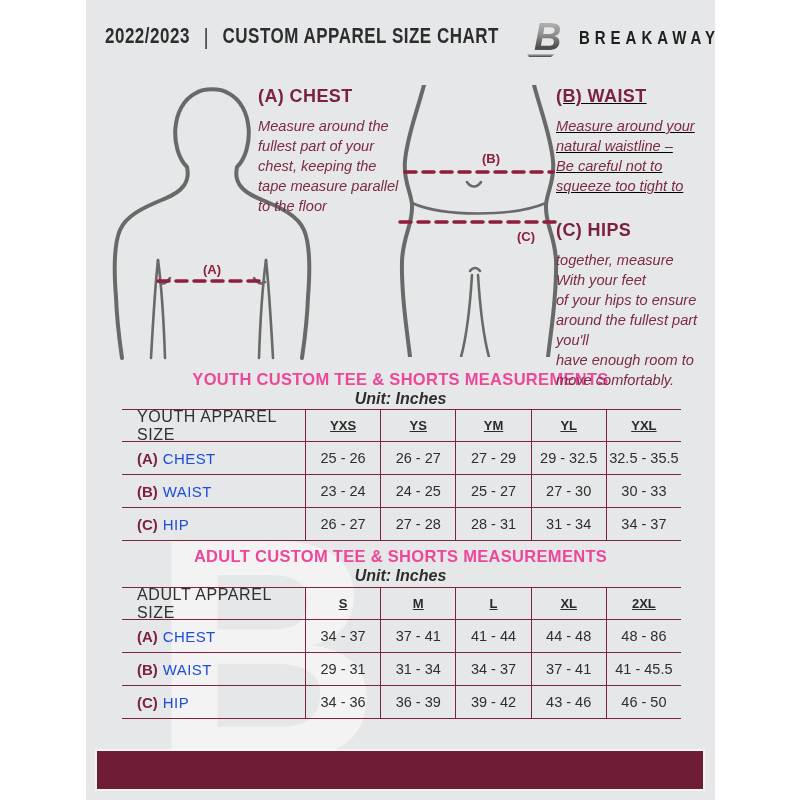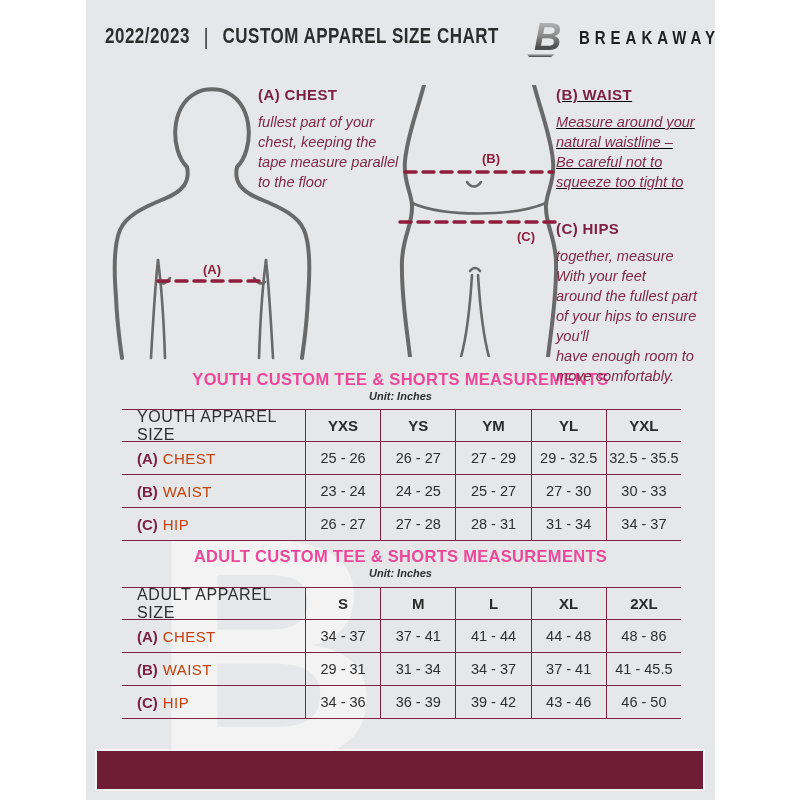--- a/index.html
+++ b/index.html
@@ -26,43 +26,43 @@
   .fig-left{left:112px;top:82px;}
   .fig-right{left:398px;top:85px;}
   .fig path, .fig line{fill:none;stroke:var(--figure,#696969);stroke-linecap:round;}
   .fig .main{stroke-width:4px;}
   .fig .detail{stroke-width:2.6px;}
   .fig .dash{stroke:var(--dash,#8e1e3c);stroke-width:3.5px;stroke-dasharray:11 7;}
   .fig text{fill:var(--dash,#8e1e3c);font-weight:700;font-size:13px;}
 
   
   .instr{position:absolute;z-index:2;}
-  .instr-h{font-size:15px;font-weight:700;color:var(--maroon,#7b2240);letter-spacing:0.4px;}
+  .instr-h{font-size:18px;font-weight:700;color:var(--maroon,#7b2240);letter-spacing:0.4px;}
   .instr-lines{margin-top:9px;}
   .instr-line{font-size:14.6px;font-style:italic;color:#7d2a45;line-height:20px;}
 
   
   .sec-title{position:absolute;left:86px;width:629px;text-align:center;font-weight:700;
              font-size:16.5px;color:#ec4899;letter-spacing:0.3px;}
   .sec-unit{position:absolute;left:86px;width:629px;text-align:center;font-weight:600;
-            font-style:italic;font-size:11px;color:#2e2e2e;}
+            font-style:italic;font-size:16px;color:#2e2e2e;}
 
   
   .table{position:absolute;left:122px;width:559px;border-top:1.6px solid var(--line,#7d2340);z-index:2;}
   .t-row{display:grid;grid-template-columns:183px repeat(5,1fr);
          border-bottom:1.6px solid var(--line,#7d2340);}
   .t-head .t-cell{height:31px;}
   .t-body .t-cell{height:32px;}
   .t-cell{display:flex;align-items:center;justify-content:center;}
   .t-cell:not(:first-child){border-left:1.5px solid var(--line,#7d2340);}
   .t-cell.first{justify-content:flex-start;padding-left:15px;}
   .t-sizehdr{font-size:16px;color:#2f2f2f;letter-spacing:0.6px;}
-  .t-size{font-size:15px;font-weight:700;color:#2a2a2a;}
+  .t-size{font-size:13px;font-weight:700;color:#2a2a2a;text-decoration:underline;}
   .t-key{font-size:15px;font-weight:700;color:var(--maroon,#7b2240);margin-right:5px;}
-  .t-label{font-size:15px;color:#c2410c;letter-spacing:0.4px;}
+  .t-label{font-size:15px;color:#1d4ed8;letter-spacing:0.4px;}
   .t-val{font-size:14.5px;color:#2f2f2f;}
 
   
   .bottom-bar{position:absolute;left:97px;top:751px;width:606px;height:38px;
               background:var(--bar,#6f1c36);box-shadow:0 0 0 2px rgba(255,255,255,0.55);z-index:2;}
 </style>
 </head>
 <body>
 
 <div class="canvas">
@@ -116,20 +116,21 @@
       <path class="detail" d="M72,186 C75,182 79,182 82,186"></path>
       <line class="dash" x1="7" y1="87" x2="155" y2="87"></line>
       <text x="93" y="78" text-anchor="middle">(B)</text>
       <line class="dash" x1="2" y1="137" x2="160" y2="137"></line>
       <text x="128" y="156" text-anchor="middle">(C)</text>
     </svg>
 
     <div class="instr" style="left:258px;top:86px;width:166px;">
       <div class="instr-h">(A) CHEST</div>
       <div class="instr-lines">
+        <div class="instr-line">Measure around the</div>
         <div class="instr-line">fullest part of your</div>
         <div class="instr-line">chest, keeping the</div>
         <div class="instr-line">tape measure parallel</div>
         <div class="instr-line">to the floor</div>
       </div>
     </div>
 
     <div class="instr" style="left:556px;top:86px;width:156px;text-decoration:underline;">
       <div class="instr-h">(B) WAIST</div>
       <div class="instr-lines">
@@ -138,22 +139,22 @@
         <div class="instr-line">Be careful not to</div>
         <div class="instr-line">squeeze too tight to</div>
       </div>
     </div>
 
     <div class="instr" style="left:556px;top:220px;width:160px;">
       <div class="instr-h">(C) HIPS</div>
       <div class="instr-lines">
         <div class="instr-line">together, measure</div>
         <div class="instr-line">With your feet</div>
+        <div class="instr-line">of your hips to ensure</div>
         <div class="instr-line">around the fullest part</div>
-        <div class="instr-line">of your hips to ensure</div>
         <div class="instr-line">you'll</div>
         <div class="instr-line">have enough room to</div>
         <div class="instr-line">move comfortably.</div>
       </div>
     </div>
 
     <div class="sec-title" style="top:370px;">YOUTH CUSTOM TEE &amp; SHORTS MEASUREMENTS</div>
     <div class="sec-unit" style="top:390px;">Unit: Inches</div>
 
     <div class="table" style="top:409px;">

